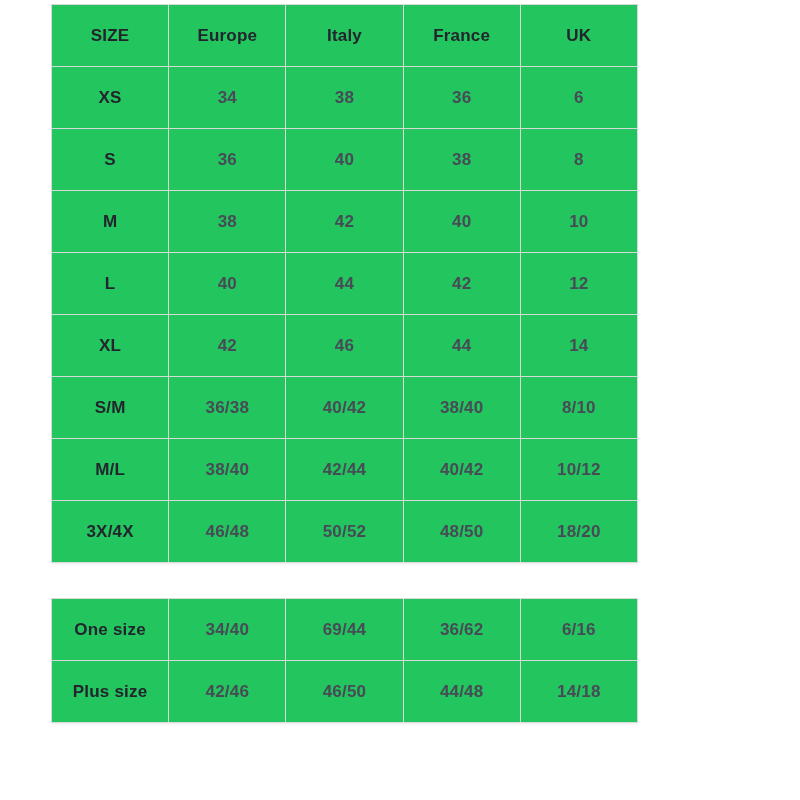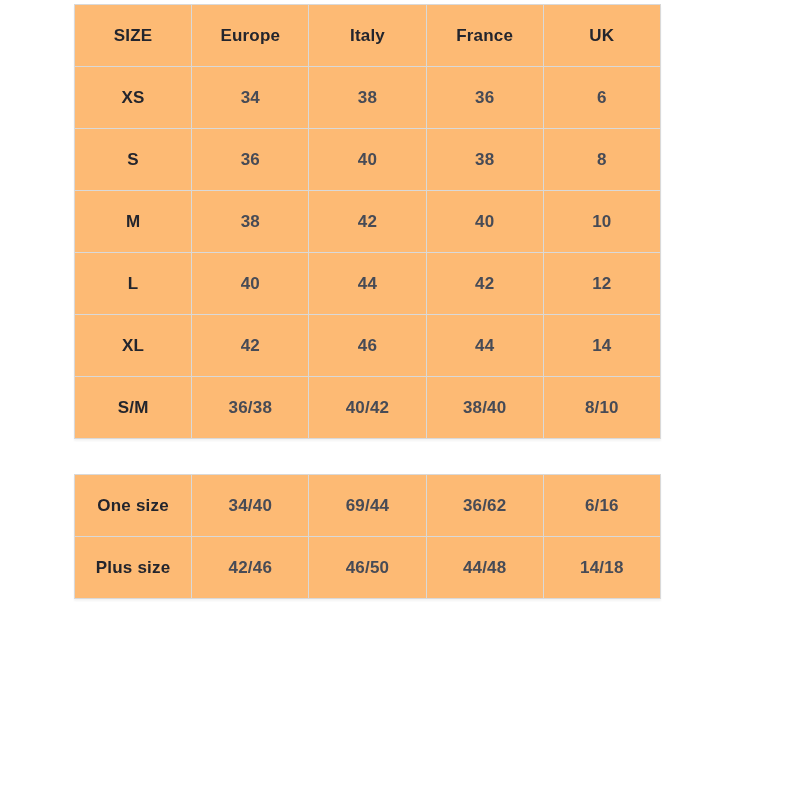--- a/index.html
+++ b/index.html
@@ -14,22 +14,22 @@
   .page {
     width: 800px;
     height: 800px;
     box-sizing: border-box;
     padding-top: 4px;
   }
   table.size-table {
     border-collapse: collapse;
     table-layout: fixed;
     width: 586px;
-    margin-left: 74px;
-    background: #fdba74;
+    margin-left: 51px;
+    background: #22c55e;
     box-shadow: 0 2px 2px rgba(0,0,0,0.05);
   }
   table.size-table.extra {
     margin-top: 35px;
   }
   table.size-table col { width: 117.2px; }
   table.size-table th,
   table.size-table td {
     border: 1px solid #d9d9d9;
     height: 61px;
@@ -110,20 +110,34 @@
         <td>44</td>
         <td>14</td>
       </tr>
       <tr>
         <td class="row-label">S/M</td>
         <td>36/38</td>
         <td>40/42</td>
         <td>38/40</td>
         <td>8/10</td>
       </tr>
+      <tr>
+        <td class="row-label">M/L</td>
+        <td>38/40</td>
+        <td>42/44</td>
+        <td>40/42</td>
+        <td>10/12</td>
+      </tr>
+      <tr>
+        <td class="row-label">3X/4X</td>
+        <td>46/48</td>
+        <td>50/52</td>
+        <td>48/50</td>
+        <td>18/20</td>
+      </tr>
     </tbody>
   </table>
 
   <table class="size-table extra">
     <colgroup>
         <col>
         <col>
         <col>
         <col>
         <col>

